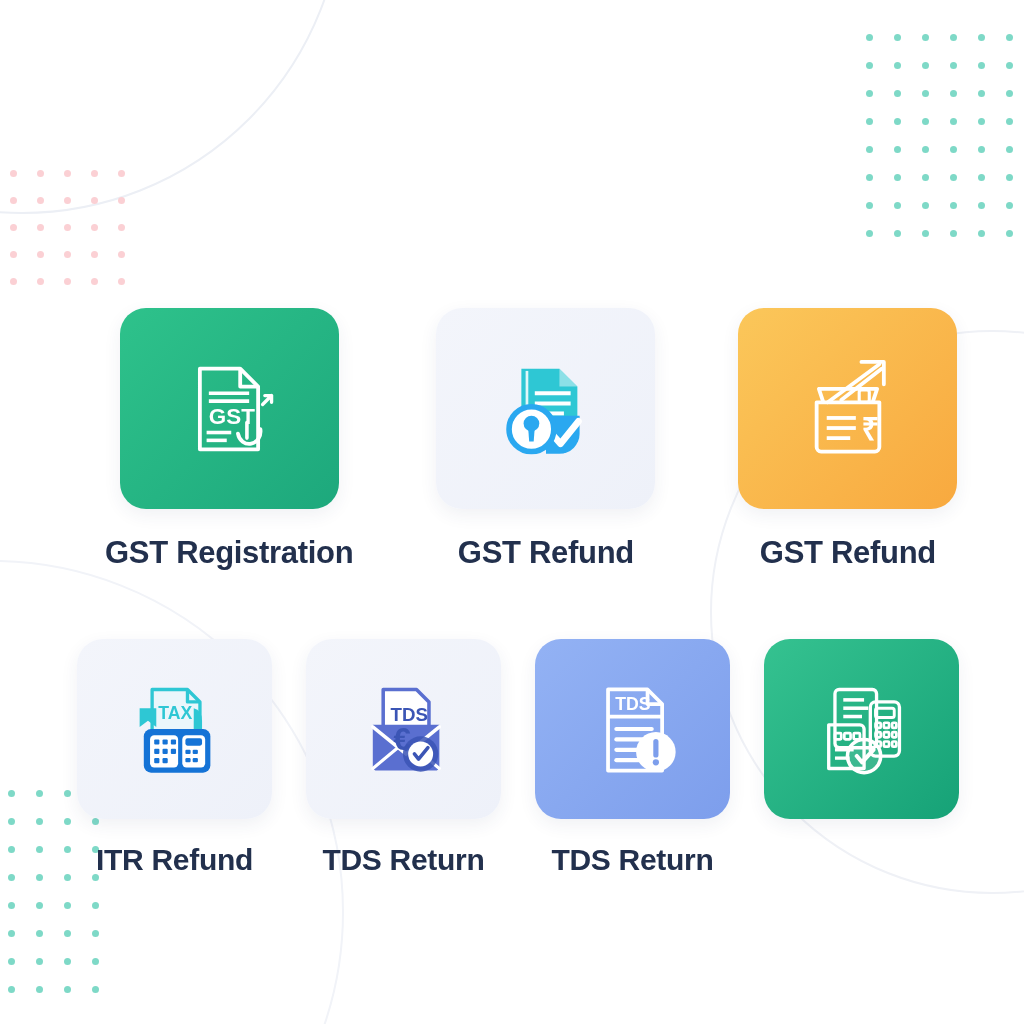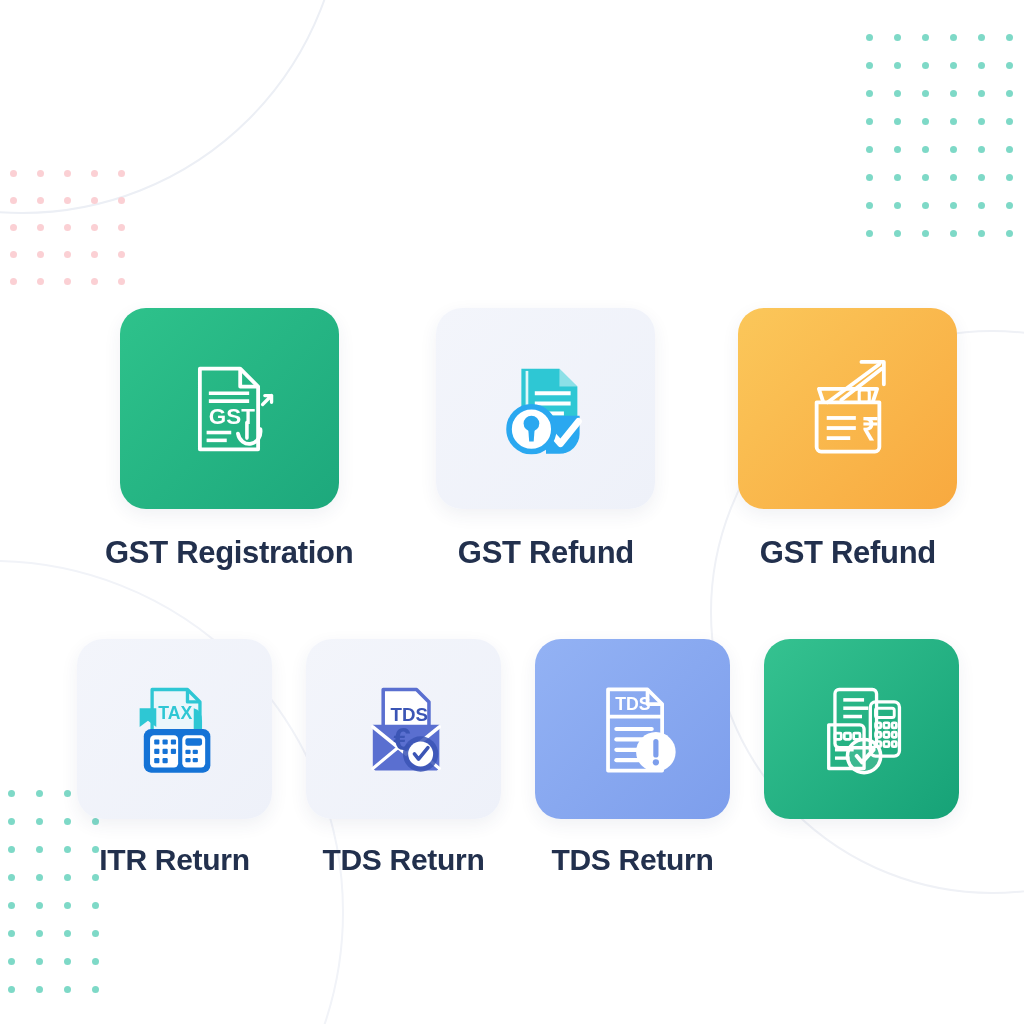--- a/index.html
+++ b/index.html
@@ -258,21 +258,21 @@
               <rect x="46" y="69" width="5" height="5" rx="1"></rect>
               <rect x="30" y="78" width="5" height="5" rx="1"></rect>
               <rect x="38" y="78" width="5" height="5" rx="1"></rect>
               <rect x="60" y="70" width="5" height="4" rx="1"></rect>
               <rect x="67" y="70" width="5" height="4" rx="1"></rect>
               <rect x="60" y="78" width="5" height="4" rx="1"></rect>
               <rect x="67" y="78" width="5" height="4" rx="1"></rect>
             </g>
           </svg>
         </div>
-        <div class="label">ITR Return</div>
+        <div class="label">ITR Refund</div>
       </div>
       <div class="service">
         <div class="tile" style="background: linear-gradient(135deg, rgb(243, 245, 251) 0%, rgb(238, 241, 249) 100%);">
           <svg width="104" height="104" viewBox="0 0 100 100" fill="none">
             <path d="M30 12 h32 l12 12 v40 H30 Z" fill="#ffffff" stroke="#5a6fd0" stroke-width="3.4" stroke-linejoin="round"></path>
             <text x="37" y="42" font-family="Liberation Sans, sans-serif" font-size="18" font-weight="bold" fill="#3b55b5">TDS</text>
             <path d="M20 46 h64 v40 a4 4 0 0 1 -4 4 H24 a4 4 0 0 1 -4 -4 Z" fill="#5a6fd0"></path>
             <path d="M20 48 L52 74 L84 48" stroke="#ffffff" stroke-width="3.4" fill="none" stroke-linecap="round"></path>
             <path d="M20 88 L44 68 M84 88 L60 68" stroke="#ffffff" stroke-width="3" stroke-linecap="round"></path>
             <text x="40" y="70" font-family="Liberation Sans, sans-serif" font-size="30" font-weight="bold" fill="#3b55b5">€</text>

